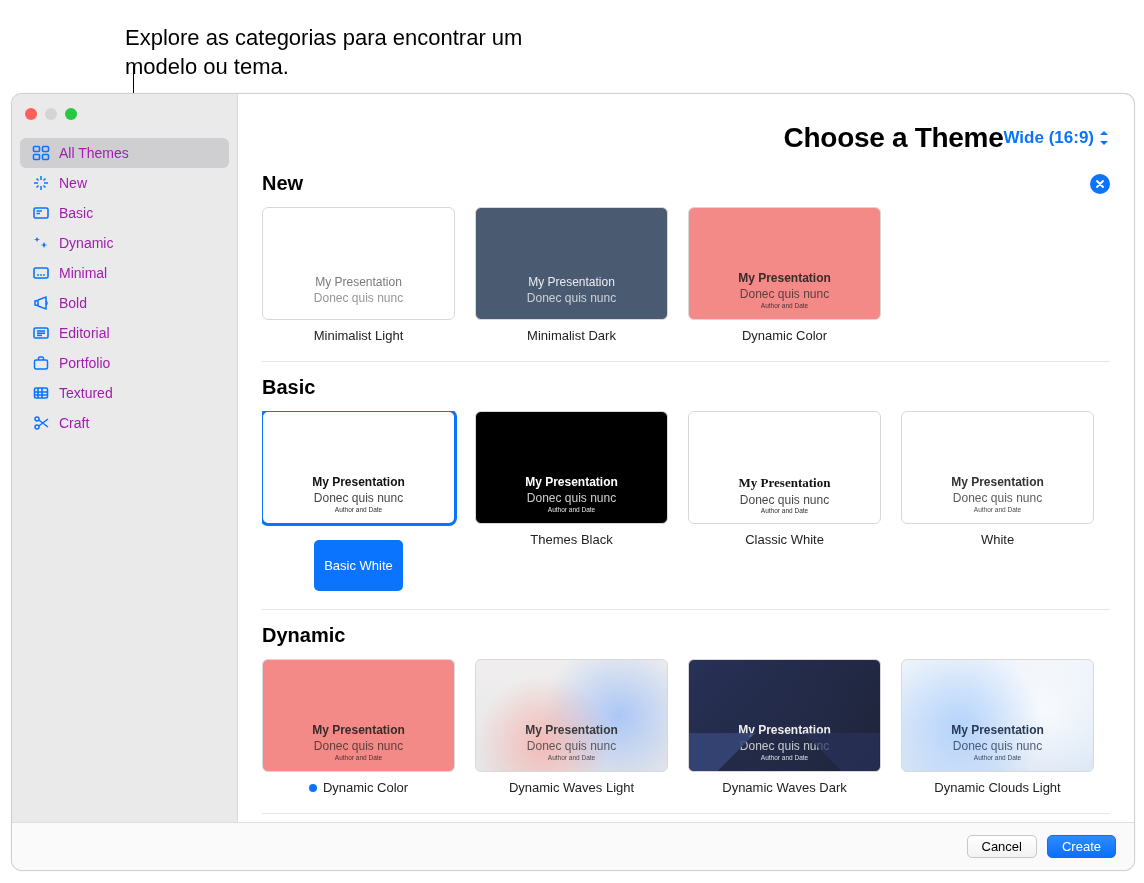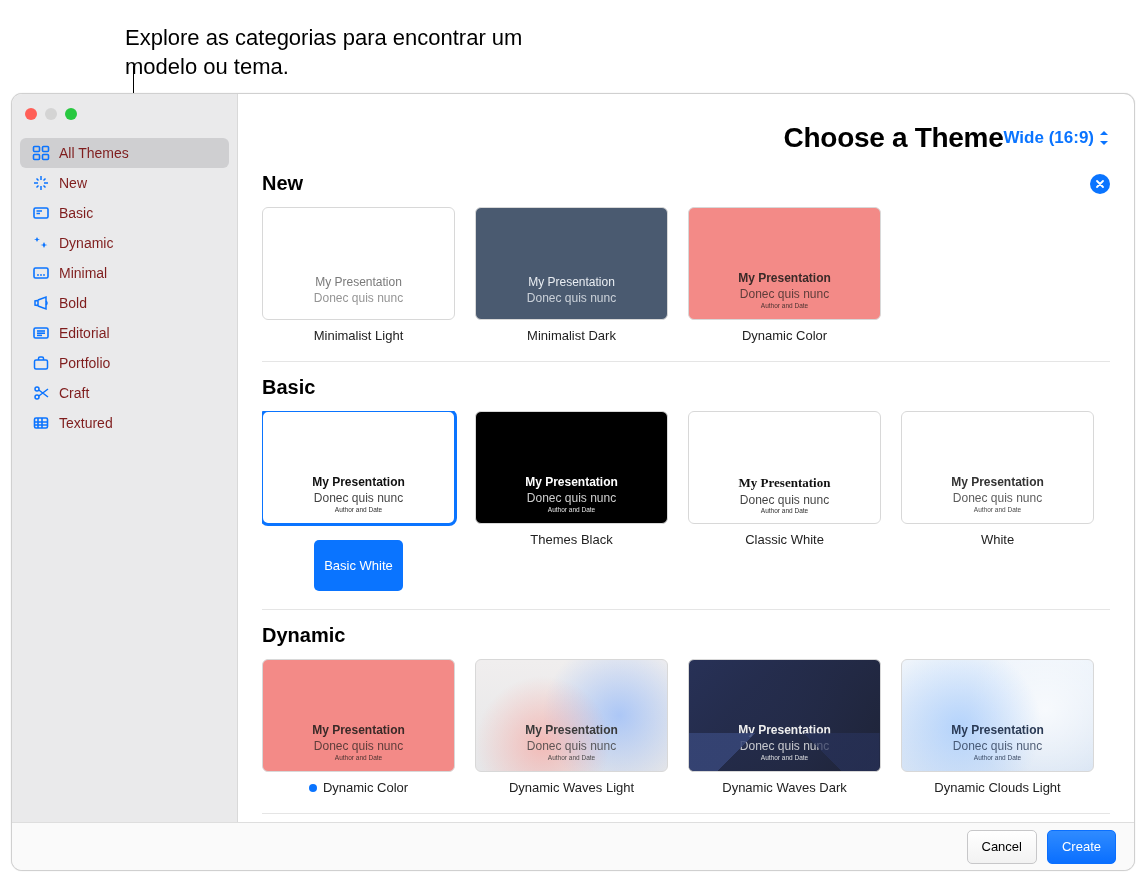--- a/index.html
+++ b/index.html
@@ -64,21 +64,21 @@
     flex-shrink: 0;
   }
   .side-item {
     display: flex;
     align-items: center;
     height: 30px;
     padding: 0 12px 0 12px;
     margin: 0 8px;
     border-radius: 6px;
     font-size: 14px;
-    color: #7f1d1d;
+    color: #a21caf;
     cursor: default;
     gap: 9px;
   }
   .side-item.selected { background: #cfcfd1; }
   .side-ic {
     width: 18px; height: 18px;
     display: inline-flex; align-items:center; justify-content:center;
     color: #0b74ff;
     flex-shrink:0;
   }
@@ -197,21 +197,21 @@
   }
   
   .footer {
     height: 48px;
     border-top: 1px solid #dedede;
     background:#fafafa;
     display:flex; align-items:center; justify-content:flex-end;
     gap:10px; padding: 0 18px;
   }
   .btn {
-    height: 34px; padding: 0 14px;
+    height: 23px; padding: 0 14px;
     border-radius: 5px; font-size:13px;
     border: 1px solid #c7c7c9;
     background: linear-gradient(#ffffff,#f2f2f2);
     cursor:pointer;
     display:flex; align-items:center;
   }
   .btn.primary {
     background: linear-gradient(#2f8bff,#0a6fff);
     border-color:#0a6fff; color:#fff; font-weight:500;
   }
@@ -303,36 +303,36 @@
           <span class="side-ic">
             <svg viewBox="0 0 18 18" fill="none" stroke="currentColor" stroke-width="1.5">
               <rect x="2.5" y="6" width="13" height="9" rx="1.5"></rect>
               <path d="M6.5 6V4.5A1.5 1.5 0 018 3h2a1.5 1.5 0 011.5 1.5V6"></path>
             </svg>
           </span>
           <span>Portfolio</span>
         </div>
         <div class="side-item">
           <span class="side-ic">
+            <svg viewBox="0 0 18 18" fill="none" stroke="currentColor" stroke-width="1.6">
+              <rect x="2.5" y="4" width="13" height="10" rx="1.5"></rect>
+              <path d="M2.5 8h13M2.5 11h13M6 4v10M10 4v10"></path>
+            </svg>
+          </span>
+          <span>Textured</span>
+        </div>
+        <div class="side-item">
+          <span class="side-ic">
             <svg viewBox="0 0 18 18" fill="none" stroke="currentColor" stroke-width="1.5">
               <circle cx="5" cy="5" r="2"></circle>
               <circle cx="5" cy="13" r="2"></circle>
               <path d="M6.8 6L16 13M6.8 12L16 5"></path>
             </svg>
           </span>
           <span>Craft</span>
-        </div>
-        <div class="side-item">
-          <span class="side-ic">
-            <svg viewBox="0 0 18 18" fill="none" stroke="currentColor" stroke-width="1.6">
-              <rect x="2.5" y="4" width="13" height="10" rx="1.5"></rect>
-              <path d="M2.5 8h13M2.5 11h13M6 4v10M10 4v10"></path>
-            </svg>
-          </span>
-          <span>Textured</span>
         </div>
       </div>
 
     <div class="main">
       <div class="header-row">
         <h1>Choose a Theme</h1>
         <div class="aspect">
           <span>Wide (16:9)</span>
           <svg viewBox="0 0 10 14">
               <path d="M5 0 L9 4 H1 Z M5 14 L1 10 H9 Z" fill="currentColor"></path>

